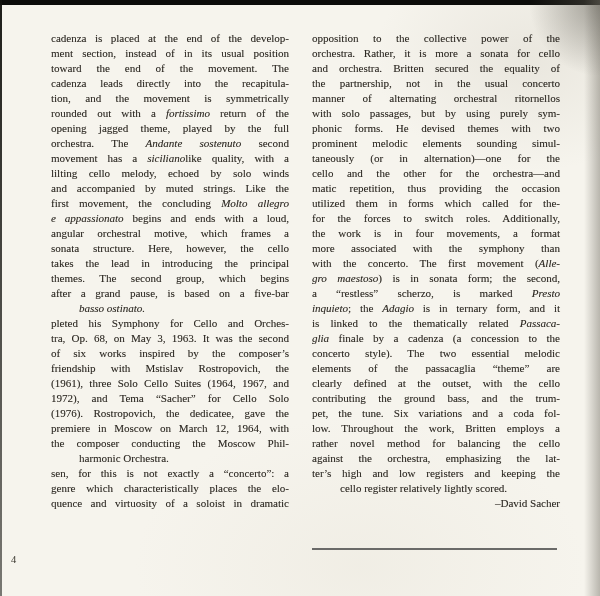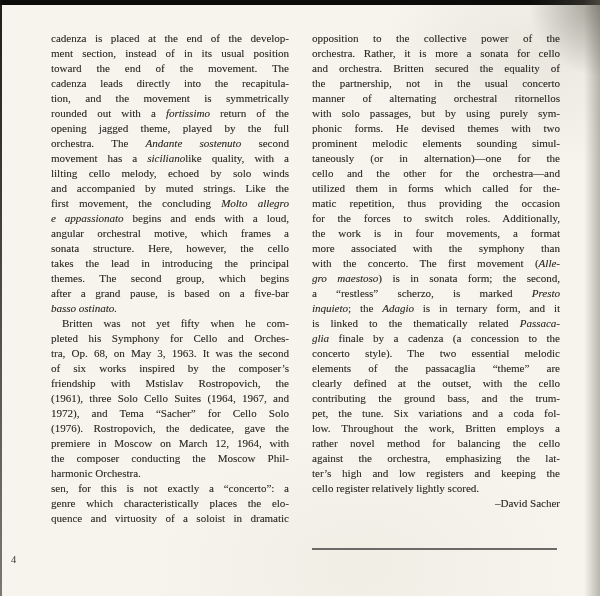--- a/index.html
+++ b/index.html
@@ -40,21 +40,21 @@
   .col-right { left: 312px; width: 248px; }
   .line {
     height: 15px;
     text-align: justify;
     text-align-last: justify;
     -moz-text-align-last: justify;
     box-sizing: border-box;
     white-space: normal;
     overflow: visible;
   }
-  .line.end   { text-align-last: left;  -moz-text-align-last: left; }
+  .line.end   { text-align-last: left; margin-left: 28px;  -moz-text-align-last: left; }
   .line.right { text-align-last: right; -moz-text-align-last: right; }
   .line.indent { padding-left: 11px; }
   .line em { font-style: italic; }
   .foot-rule {
     position: absolute; left: 312px; top: 548px; width: 245px; height: 2px;
     background: var(--rule, #6a6a68);
   }
   .page-num {
     position: absolute; left: 11px; top: 554px;
     font-size: 10.5px; color: #3a372f;
@@ -82,21 +82,20 @@
       <div class="line"><span>lilting cello melody, echoed by solo winds</span></div>
       <div class="line"><span>and accompanied by muted strings. Like the</span></div>
       <div class="line"><span>first movement, the concluding </span><em>Molto allegro</em></div>
       <div class="line"><em>e appassionato</em><span> begins and ends with a loud,</span></div>
       <div class="line"><span>angular orchestral motive, which frames a</span></div>
       <div class="line"><span>sonata structure. Here, however, the cello</span></div>
       <div class="line"><span>takes the lead in introducing the principal</span></div>
       <div class="line"><span>themes. The second group, which begins</span></div>
       <div class="line"><span>after a grand pause, is based on a five-bar</span></div>
       <div class="line end"><em>basso ostinato.</em></div>
-      <div class="line indent"><span>Britten was not yet fifty when he com-</span></div>
       <div class="line"><span>pleted his Symphony for Cello and Orches-</span></div>
       <div class="line"><span>tra, Op. 68, on May 3, 1963. It was the second</span></div>
       <div class="line"><span>of six works inspired by the composer’s</span></div>
       <div class="line"><span>friendship with Mstislav Rostropovich, the</span></div>
       <div class="line"><span>(1961), three Solo Cello Suites (1964, 1967, and</span></div>
       <div class="line"><span>1972), and Tema “Sacher” for Cello Solo</span></div>
       <div class="line"><span>(1976). Rostropovich, the dedicatee, gave the</span></div>
       <div class="line"><span>premiere in Moscow on March 12, 1964, with</span></div>
       <div class="line"><span>the composer conducting the Moscow Phil-</span></div>
       <div class="line end"><span>harmonic Orchestra.</span></div>
@@ -108,22 +107,22 @@
       <div class="line"><span>opposition to the collective power of the</span></div>
       <div class="line"><span>orchestra. Rather, it is more a sonata for cello</span></div>
       <div class="line"><span>and orchestra. Britten secured the equality of</span></div>
       <div class="line"><span>the partnership, not in the usual concerto</span></div>
       <div class="line"><span>manner of alternating orchestral ritornellos</span></div>
       <div class="line"><span>with solo passages, but by using purely sym-</span></div>
       <div class="line"><span>phonic forms. He devised themes with two</span></div>
       <div class="line"><span>prominent melodic elements sounding simul-</span></div>
       <div class="line"><span>taneously (or in alternation)—one for the</span></div>
       <div class="line"><span>cello and the other for the orchestra—and</span></div>
+      <div class="line"><span>matic repetition, thus providing the occasion</span></div>
       <div class="line"><span>utilized them in forms which called for the-</span></div>
-      <div class="line"><span>matic repetition, thus providing the occasion</span></div>
       <div class="line"><span>for the forces to switch roles. Additionally,</span></div>
       <div class="line"><span>the work is in four movements, a format</span></div>
       <div class="line"><span>more associated with the symphony than</span></div>
       <div class="line"><span>with the concerto. The first movement (</span><em>Alle-</em></div>
       <div class="line"><em>gro maestoso</em><span>) is in sonata form; the second,</span></div>
       <div class="line"><span>a “restless” scherzo, is marked </span><em>Presto</em></div>
       <div class="line"><em>inquieto</em><span>; the </span><em>Adagio</em><span> is in ternary form, and it</span></div>
       <div class="line"><span>is linked to the thematically related </span><em>Passaca-</em></div>
       <div class="line"><em>glia</em><span> finale by a cadenza (a concession to the</span></div>
       <div class="line"><span>concerto style). The two essential melodic</span></div>

